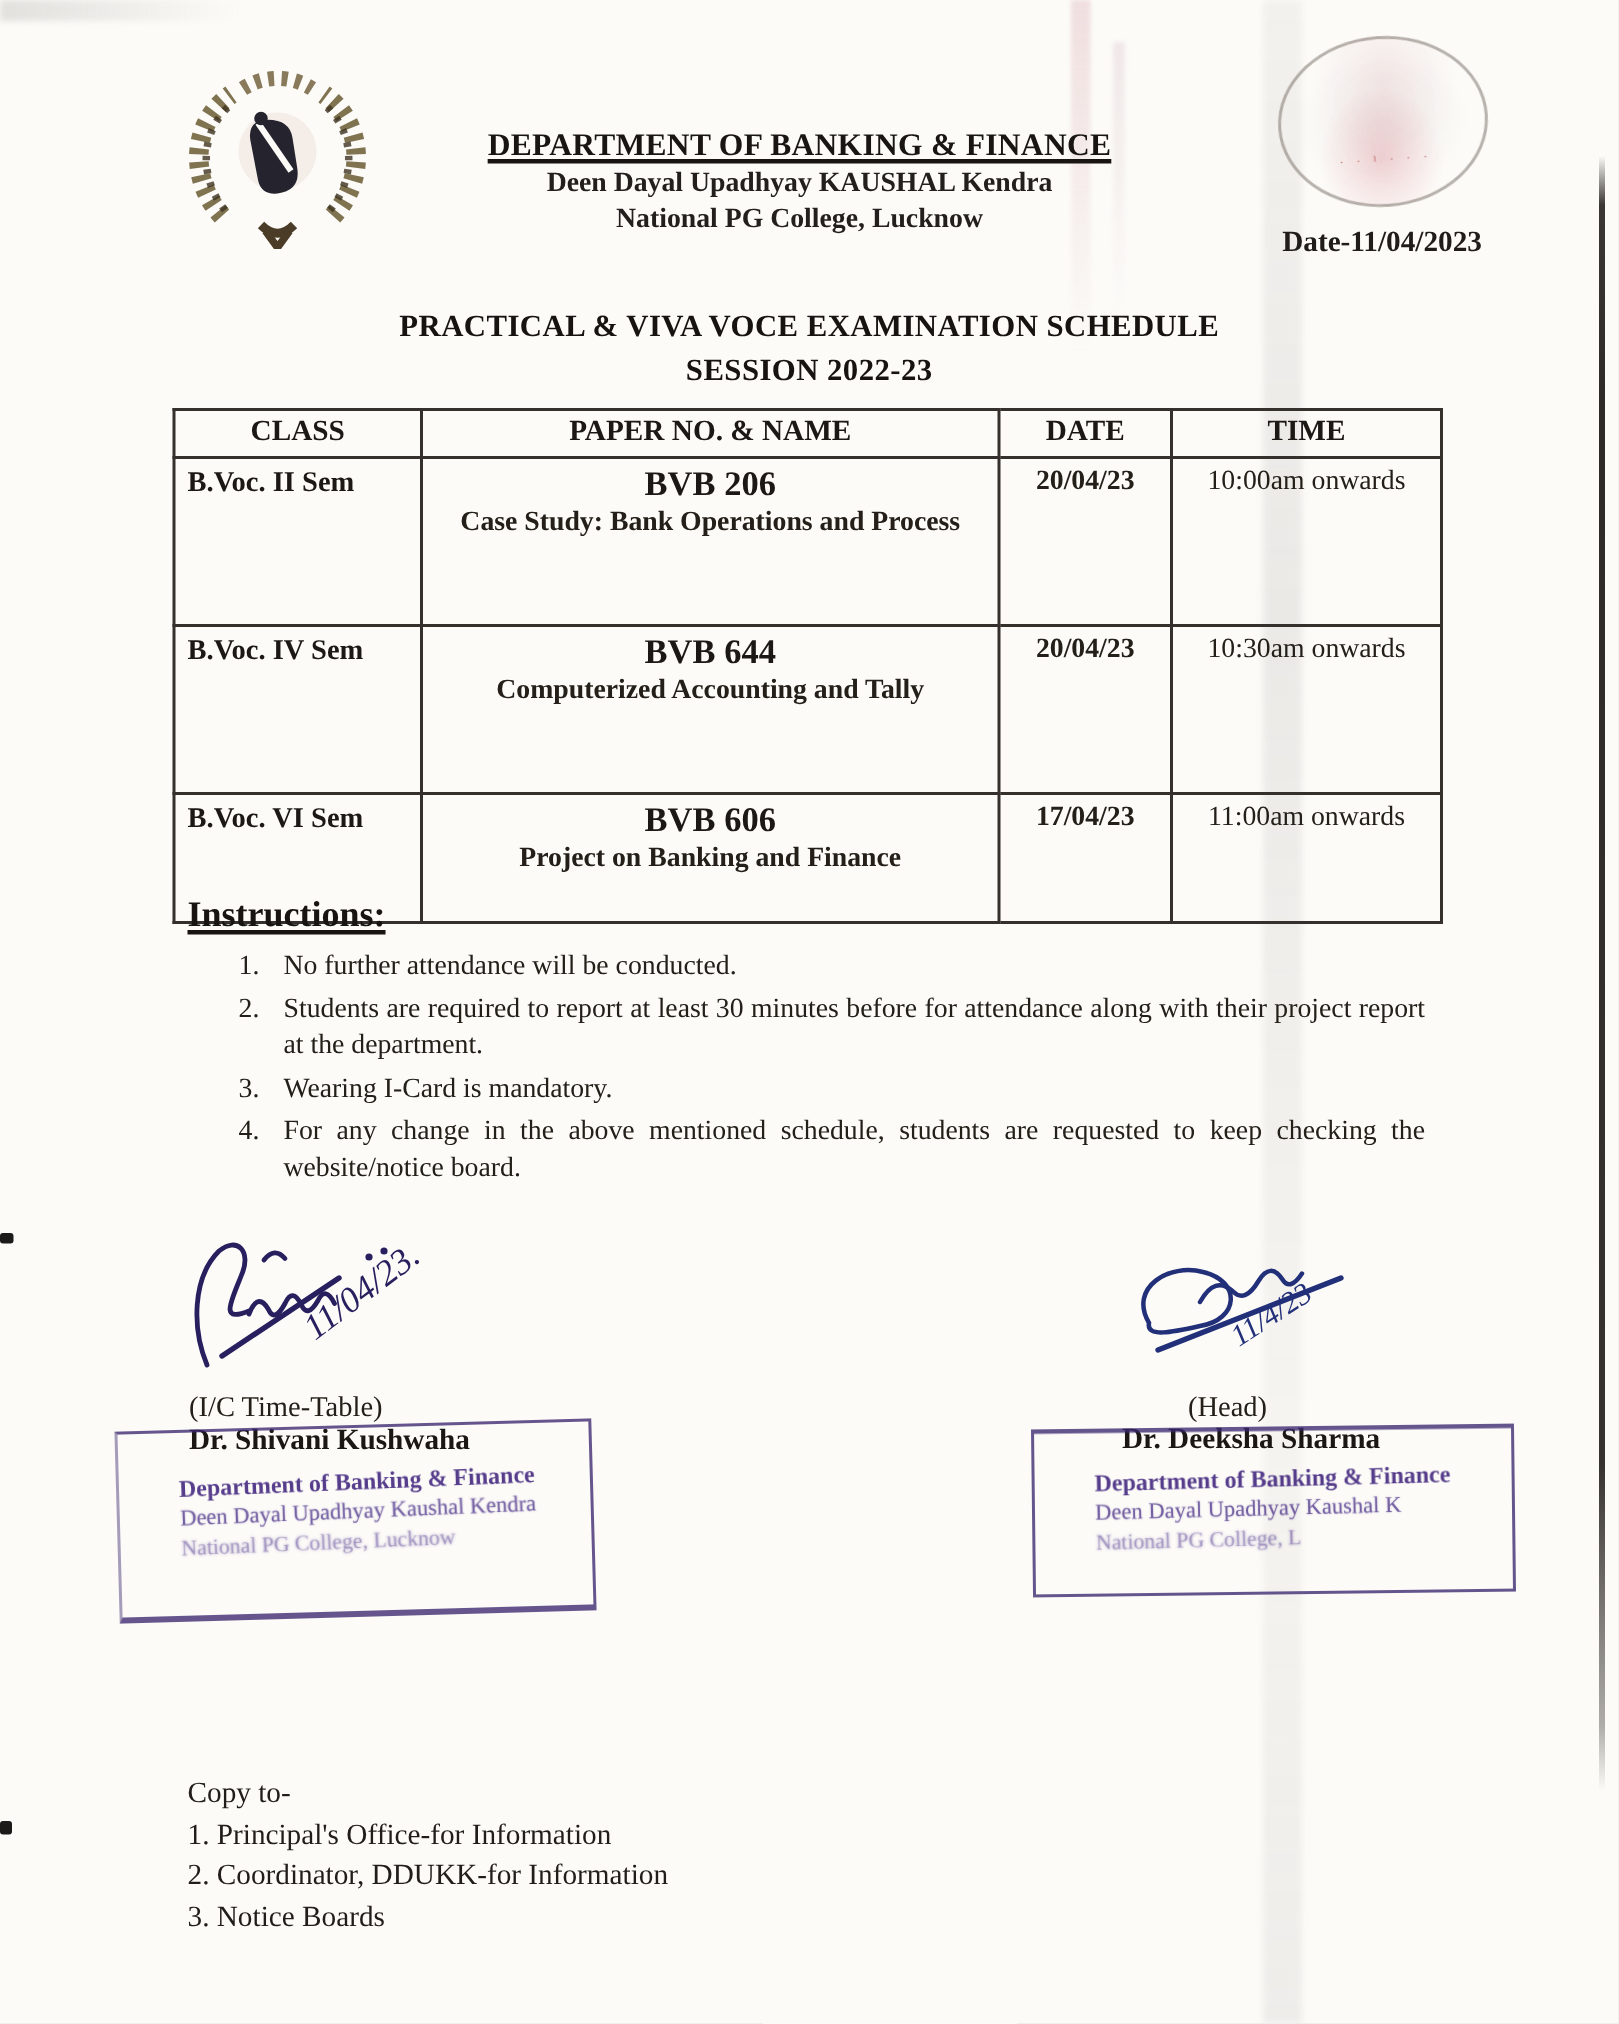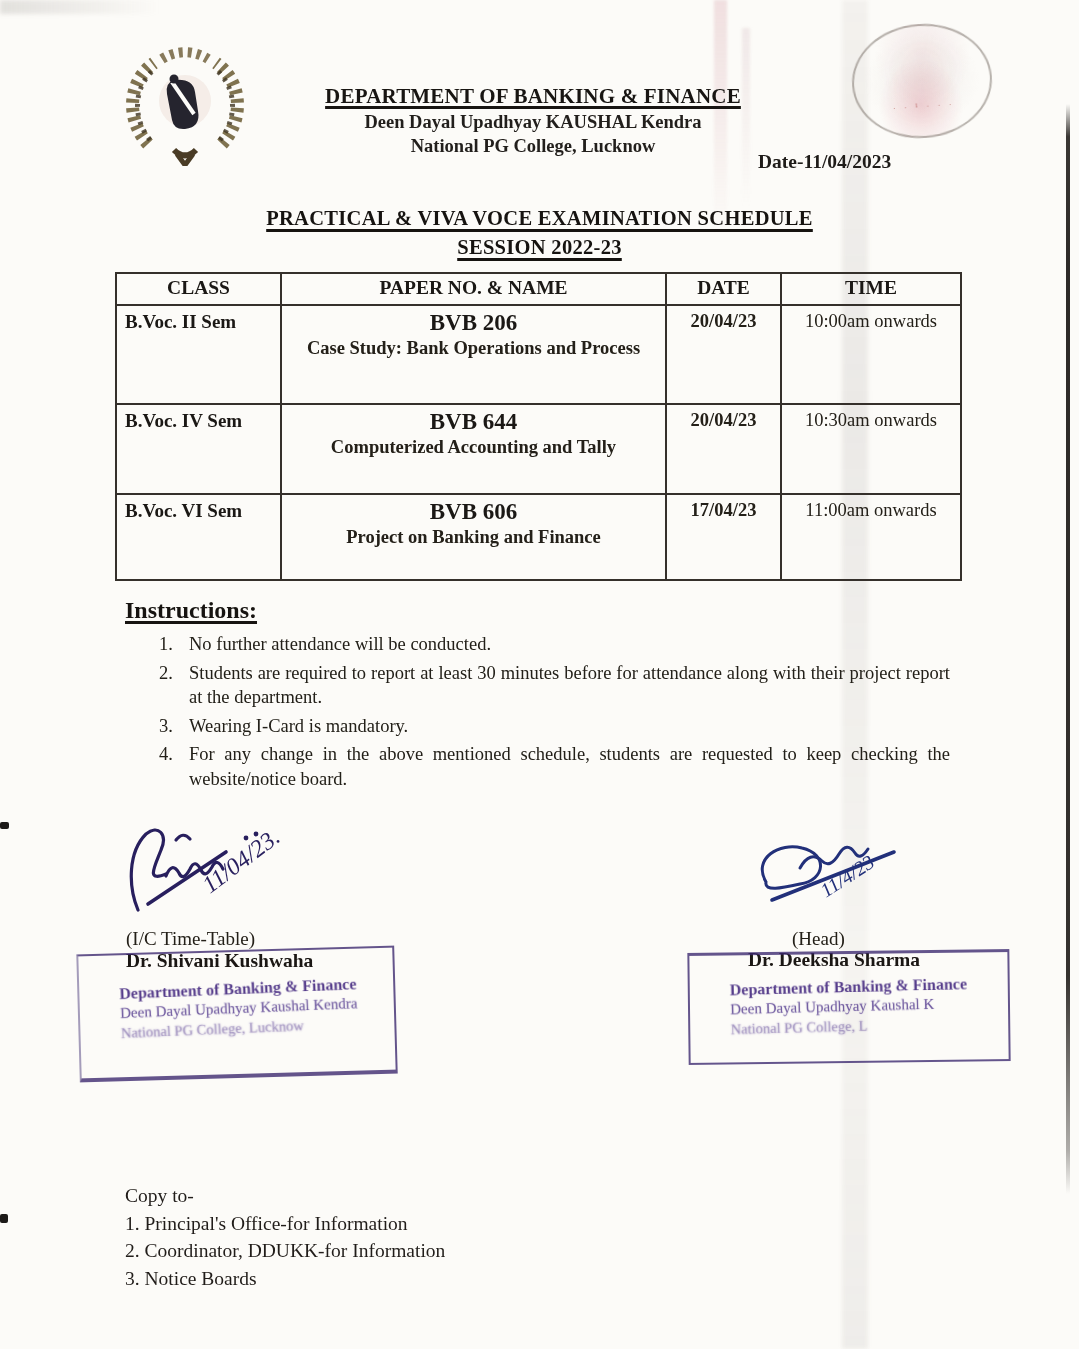--- a/index.html
+++ b/index.html
@@ -34,35 +34,35 @@
   .round-stamp { position:absolute; left:852px; top:24px; width:140px; height:114px;
     border:2px solid rgba(115,105,98,.5); border-radius:50%; transform:rotate(-4deg);
     background:
       radial-gradient(ellipse at 48% 72%, rgba(215,120,135,.30), transparent 42%),
       radial-gradient(ellipse at 52% 25%, rgba(205,145,155,.18), transparent 48%),
       radial-gradient(ellipse at 50% 50%, rgba(190,180,175,.18), transparent 60%);
     filter:blur(.4px); }
   .round-stamp .dots { position:absolute; left:50%; top:68%; transform:translateX(-50%);
     font-size:9px; letter-spacing:3px; color:rgba(165,60,55,.65); white-space:nowrap; }
   .hdr-date { position:absolute; left:758px; top:151px; width:230px;
-    font-size:19.5px; font-weight:600; color:#1f1c19; }
+    font-size:19.5px; font-weight:600; color:#1f1c19;text-align:right; }
 
   
   .title-wrap { position:absolute; left:0; top:207px; width:1079px; text-align:center; }
   .title-l1, .title-l2 { font-size:20.5px; font-weight:bold; color:#161310;
-    text-decoration:underline; text-decoration-thickness:2.5px; text-underline-offset:4px; letter-spacing:.3px; }
+    text-decoration-thickness:2.5px; text-underline-offset:4px; letter-spacing:.3px; }
   .title-l2 { display:inline-block; margin-top:6px; }
 
   
   .sched { position:absolute; left:115px; top:272px; width:845px;
     border-collapse:collapse; table-layout:fixed; }
   .sched th, .sched td { border:2.5px solid #35302b; vertical-align:top; }
   .sched th { font-size:19.5px; font-weight:bold; text-align:center; height:32px; padding-top:3px; color:#1b1815; }
   .col-class { width:165px; } .col-paper { width:385px; } .col-date { width:115px; } .col-time { width:180px; }
-  .r1 { height:99px;padding-left:45px; } .r2 { height:90px; } .r3 { height:86px; }
+  .r1 { height:112px;padding-left:45px; } .r2 { height:112px; } .r3 { height:86px; }
   .cell-class { font-size:19px; font-weight:bold; padding:5px 6px 0 8px; color:#1b1815; }
   .cell-paper { text-align:center; padding-top:4px; }
   .paper-no { font-size:23px; font-weight:bold; color:#1b1815; }
   .paper-name { font-size:18.5px; font-weight:600; margin-top:2px; color:#242019; }
   .cell-date { font-size:18.5px; font-weight:600; text-align:center; padding-top:5px; color:#242019; }
   .cell-time { font-size:18.5px; text-align:center; padding-top:5px; color:#242019; }
 
   
   .instr { position:absolute; left:125px; top:597px; width:835px; }
   .instr-head { font-size:24px; font-weight:bold; color:#171411;

